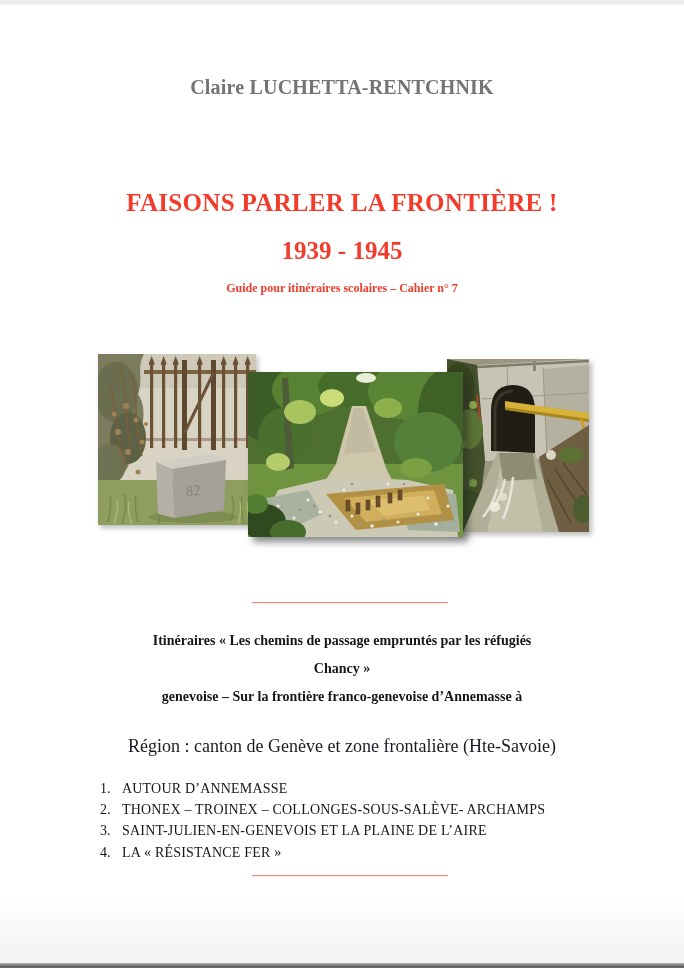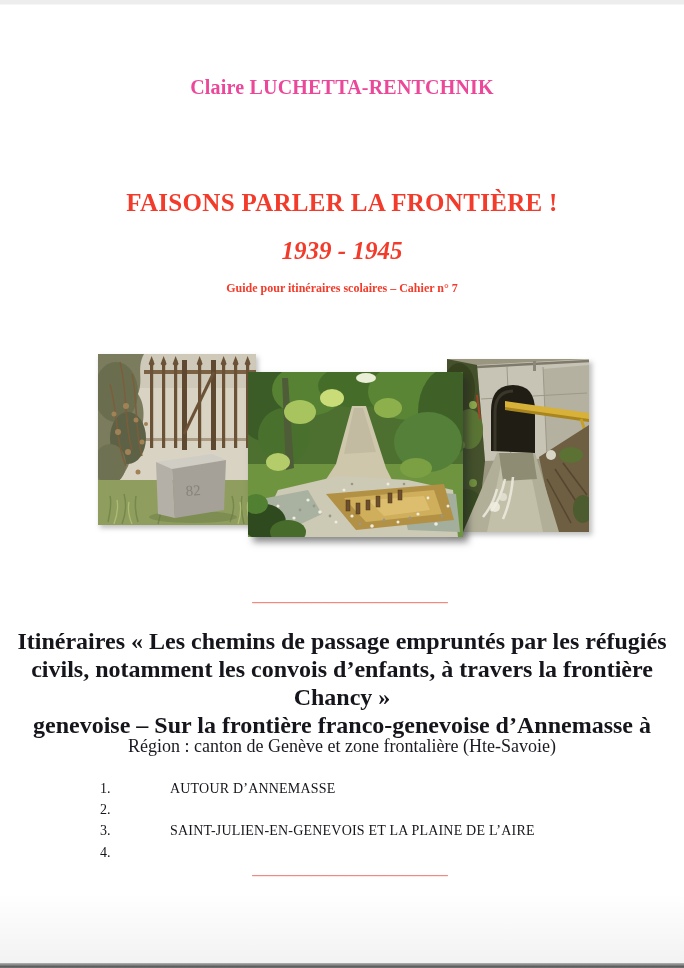--- a/index.html
+++ b/index.html
@@ -17,33 +17,32 @@
   .bottom-shade{
     position:absolute;left:0;bottom:5px;width:684px;height:70px;
     background:linear-gradient(to bottom, rgba(0,0,0,0), rgba(0,0,0,0.05));
   }
   .bottom-edge{
     position:absolute;left:0;bottom:0;width:684px;height:5px;
     background:linear-gradient(to bottom,#b3b3b3 0%,#5e5e5e 70%,#757575 100%);
   }
   .author{
     position:absolute;top:76px;left:0;width:684px;
-    text-align:center;font-size:20px;font-weight:bold;color:#ec4899;
+    text-align:center;font-size:20px;font-weight:bold;color:#737373;
     white-space:nowrap;letter-spacing:0.2px;
   }
   .title{
     position:absolute;top:189px;left:0;width:684px;margin:0;
     text-align:center;font-size:25px;font-weight:bold;color:#f23b2a;
     white-space:nowrap;letter-spacing:0.3px;
   }
   .years{
     position:absolute;top:237px;left:0;width:684px;
     text-align:center;font-size:25px;font-weight:bold;color:#f23b2a;
     white-space:nowrap;
-    font-style:italic;
   }
   .subtitle{
     position:absolute;top:281px;left:0;width:684px;
     text-align:center;font-size:12px;font-weight:bold;color:#f23b2a;
     white-space:nowrap;
   }
   .photo{
     position:absolute;margin:0;padding:0;overflow:hidden;background:#cfcfc6;
   }
   .photo svg{display:block;width:100%;height:100%;}
@@ -55,35 +54,35 @@
     box-shadow:5px 5px 7px rgba(40,40,40,0.55);}
   .separator{
     position:absolute;left:0;width:684px;text-align:center;
     font-size:17px;font-weight:bold;color:#f08a7e;
     white-space:nowrap;letter-spacing:0;margin-left:8px;
   }
   .sep1{top:586px;}
   .sep2{top:859px;}
   .itinerary{
     position:absolute;top:627px;left:0;width:684px;
-    text-align:center;font-size:24px;font-weight:bold;color:#15151c;
+    text-align:center;font-size:14px;font-weight:bold;color:#15151c;
     line-height:28px;
   }
   .itinerary div{white-space:nowrap;}
   .region{
     position:absolute;top:736px;left:0;width:684px;
     text-align:center;font-size:18px;color:#1a1a22;white-space:nowrap;
   }
   .route-list{
     position:absolute;top:778px;left:100px;width:520px;
     font-size:14px;color:#15151c;line-height:21.2px;
   }
   .route-row{display:flex;}
   .route-num{width:22px;flex:0 0 22px;}
-  .route-label{white-space:nowrap;letter-spacing:0.2px;margin-left:48px;}
+  .route-label{white-space:nowrap;letter-spacing:0.2px;}
 </style>
 </head>
 <body>
 
 <div class="page">
 
   <div class="top-edge"></div>
 
   <div class="author">Claire LUCHETTA-RENTCHNIK</div>
 
@@ -272,41 +271,42 @@
       <ellipse cx="16" cy="150" rx="22" ry="18" fill="#2f4a1f"></ellipse>
       <ellipse cx="40" cy="160" rx="18" ry="12" fill="#466b2a"></ellipse>
       <ellipse cx="8" cy="132" rx="12" ry="10" fill="#528033"></ellipse>
     </svg>
   </figure>
 
   <div class="separator sep1">_______________________</div>
 
   <div class="itinerary">
     <div>Itinéraires « Les chemins de passage empruntés par les réfugiés</div>
-    <div>civils, notamment les convois d’enfants, à travers la frontière</div>
     <div>Chancy »</div>
     <div>genevoise – Sur la frontière franco-genevoise d’Annemasse à</div>
   </div>
 
   <div class="region">Région : canton de Genève et zone frontalière (Hte-Savoie)</div>
 
   <div class="route-list">
     <div class="route-row">
       <span class="route-num">1.</span>
       <span class="route-label">AUTOUR D’ANNEMASSE</span>
     </div>
     <div class="route-row">
       <span class="route-num">2.</span>
+      <span class="route-label">THONEX – TROINEX – COLLONGES-SOUS-SALÈVE- ARCHAMPS</span>
     </div>
     <div class="route-row">
       <span class="route-num">3.</span>
       <span class="route-label">SAINT-JULIEN-EN-GENEVOIS ET LA PLAINE DE L’AIRE</span>
     </div>
     <div class="route-row">
       <span class="route-num">4.</span>
+      <span class="route-label">LA « RÉSISTANCE FER »</span>
     </div>
   </div>
 
   <div class="separator sep2">_______________________</div>
 
   <div class="bottom-shade"></div>
   <div class="bottom-edge"></div>
 
 </div>
 

